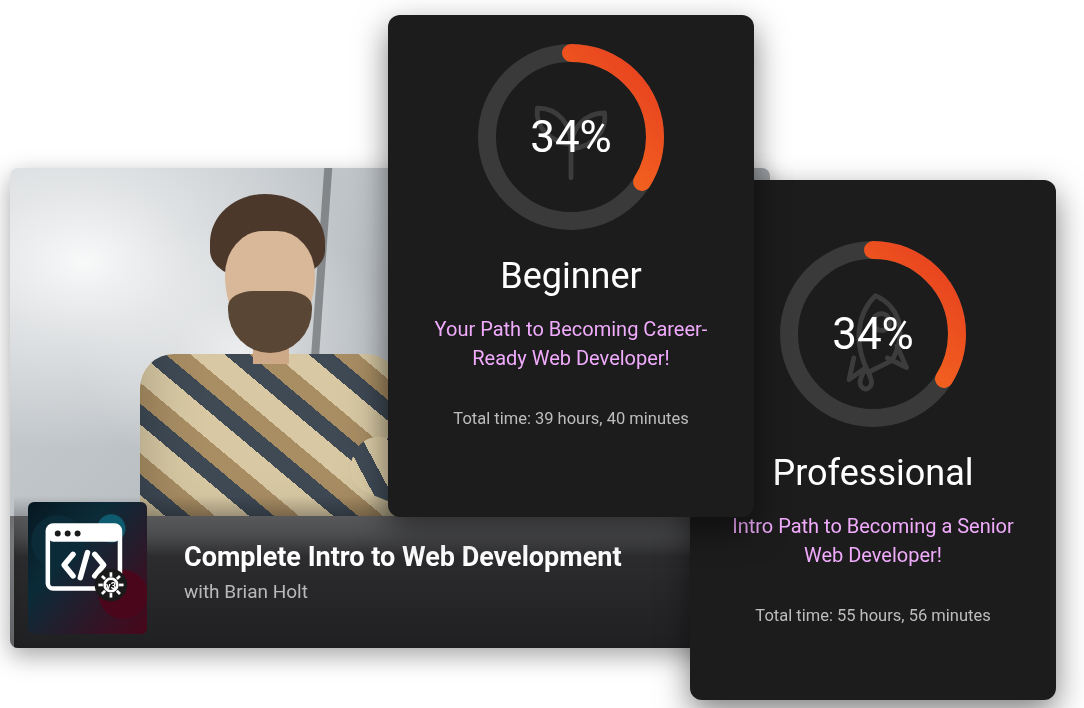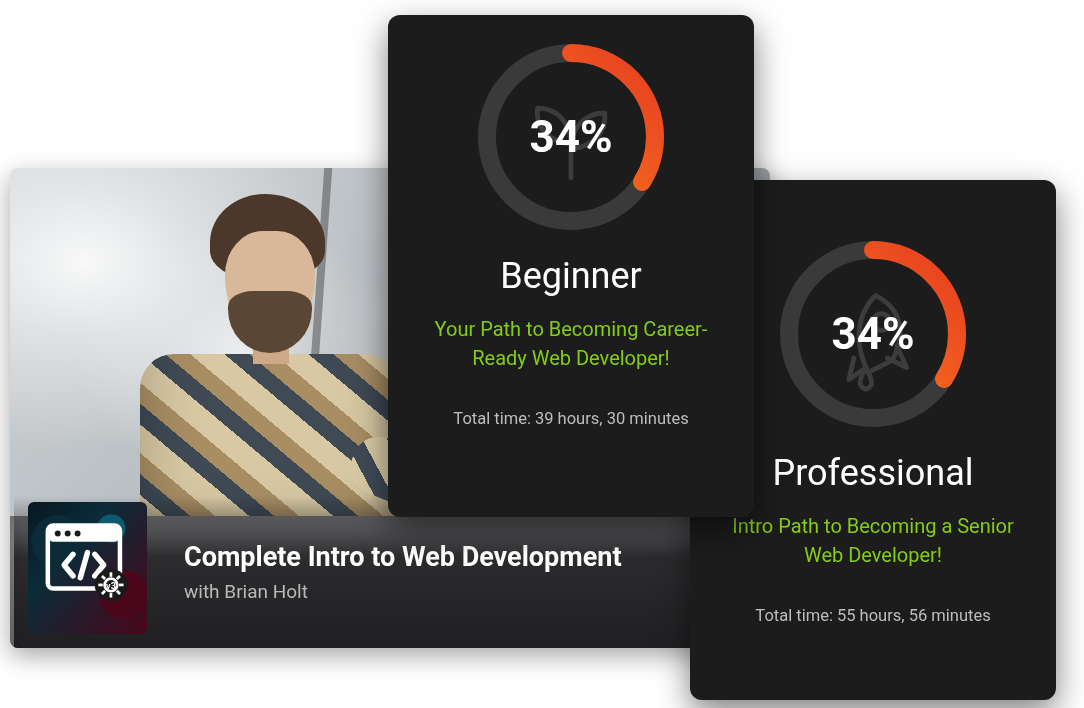--- a/index.html
+++ b/index.html
@@ -126,30 +126,30 @@
       width:366px; height:520px;
       padding: 36px 28px 24px;
       z-index:2;
     }
     .ring-wrap { position:relative; width:200px; height:200px; margin:18px auto 18px; }
     .beginner .ring-wrap { margin-top:22px; }
     .ring-wrap svg { width:100%; height:100%; display:block; }
     .ring-wrap .pct {
       position:absolute; inset:0;
       display:flex; align-items:center; justify-content:center;
-      font-size:44px; font-weight:700; color:#fff;
+      font-size:44px; font-weight:400; color:#fff;
     }
     .bg-icon {
       position:absolute; inset:0;
       display:flex; align-items:center; justify-content:center;
       opacity:0.14;
     }
     .bg-icon svg { width:120px; height:120px; }
     .path-title { font-size:36px; font-weight:400; margin-top:8px; }
-    .path-desc  { font-size:20px; color:#84cc16; margin-top:18px; line-height:1.45; }
+    .path-desc  { font-size:20px; color:#f0abfc; margin-top:18px; line-height:1.45; }
     .path-time  { font-size:16.5px; color:#bdbdbd; margin-top:36px; }
 
   </style>
 </head>
 <body>
 
 <div class="course-card">
   <div class="course-photo">
     <div class="window-light"></div>
     <div class="window-frame"></div>
@@ -253,14 +253,14 @@
         <linearGradient id="gradBeg" x1="0" y1="0" x2="1" y2="1">
           <stop offset="0" stop-color="#ff8a1f"></stop>
           <stop offset="1" stop-color="#e63d1f"></stop>
         </linearGradient>
       </defs>
     </svg>
     <div class="pct">34%</div>
   </div>
   <div class="path-title">Beginner</div>
   <div class="path-desc">Your Path to Becoming Career-Ready Web Developer!</div>
-  <div class="path-time">Total time: 39 hours, 30 minutes</div>
+  <div class="path-time">Total time: 39 hours, 40 minutes</div>
 </div>
 
 </body></html>

